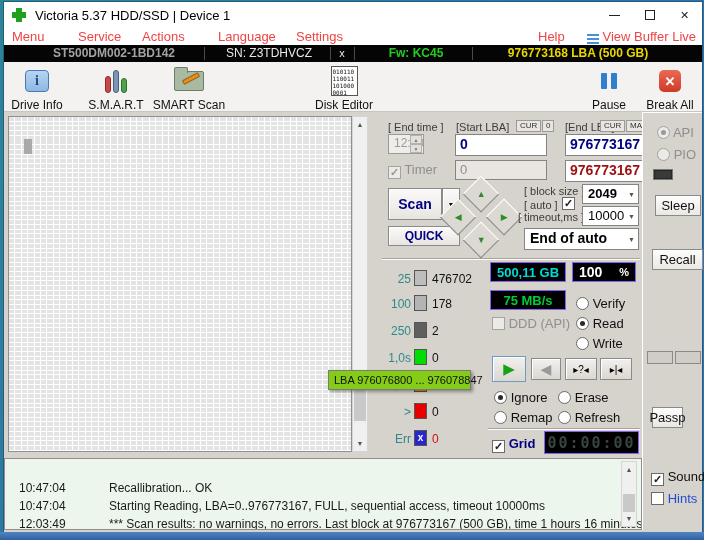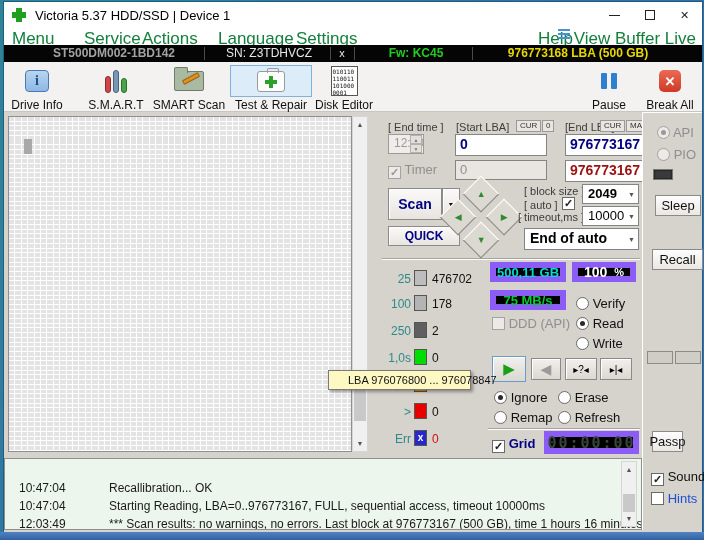--- a/index.html
+++ b/index.html
@@ -13,23 +13,23 @@
   .app-plus{position:relative;width:16px;height:16px;margin:0 8px 0 7px}
   .app-plus::before,.app-plus::after{content:"";position:absolute;background:#1fa11f}
   .app-plus::before{left:5px;top:1px;width:6px;height:14px}
   .app-plus::after{left:1px;top:5px;width:14px;height:6px}
   #title-text{font-size:13px;color:#000}
   .win-btn{width:35px;height:26px;display:flex;align-items:center;justify-content:center;color:#222;font-size:11px}
   #winbtns{margin-left:auto;display:flex}
   .min-glyph{width:11px;height:1px;background:#222}
   .max-glyph{width:10px;height:10px;border:1px solid #222}
   
-  #menubar{position:absolute;left:0;top:26px;width:100%;height:17px;background:#fff;font-size:17px;color:#15803d}
+  #menubar{position:absolute;left:0;top:26px;width:100%;height:17px;background:#fff;font-size:13px;color:#ef4444}
   .mitem{position:absolute;top:1px}
-  #vbl{position:absolute;right:6px;top:1px;display:flex;align-items:flex-start;gap:4px}
+  #vbl{position:absolute;right:6px;top:1px;display:flex;align-items:flex-end;gap:4px}
   .vbl-icon{width:12px;height:10px;display:flex;flex-direction:column;justify-content:space-between}
   .vbl-icon i{display:block;height:2px;background:#4a90d9}
   
   #deviceband{position:absolute;left:0;top:43px;width:100%;height:17px;background:#050505}
   .seg{position:absolute;top:1px;height:15px;line-height:15px;text-align:center;font-size:12px;font-weight:bold}
   .sep{position:absolute;top:2px;width:1px;height:13px;background:#4a4a4a}
   #tab-close{position:absolute;top:1px;left:330px;width:16px;height:15px;color:#e8e8e8;font-size:11px;text-align:center;line-height:15px;font-weight:normal}
   
   #toolbar{position:absolute;left:0;top:60px;width:100%;height:50px;background:#f3f2f1;border-bottom:1px solid #c9c6c2}
   .tbtn{position:absolute;top:3px;text-align:center;font-size:12px;color:#111}
@@ -79,21 +79,21 @@
   
   .leg-row{position:absolute;left:378px;width:70px;height:17px;font-size:12px}
   .leg-row .ll{position:absolute;left:0;width:29px;text-align:right;color:#2e8a8a;top:2px}
   .leg-row .sw{position:absolute;left:32px;top:0;width:13px;height:16px;border:1px solid #555}
   .leg-row .cc{position:absolute;left:50px;top:2px;color:#111;white-space:nowrap}
   .sw0{background:#bdbdbd}.sw1{background:#b4b4b4}.sw2{background:#5f5f5f}
   .sw3{background:#00dd00}.sw4{background:#ff8c00}.sw5{background:#e80000}
   .sw6{background:#2727cc;color:#fff;font-size:10px;font-weight:bold;text-align:center;line-height:14px}
   .cc.err{color:#cc1111}
   
-  .blk{position:absolute;background:#000;border:6px solid #8b5cf6;display:flex;align-items:center;justify-content:center;font-weight:bold;font-size:13px;white-space:nowrap}
+  .blk{position:absolute;background:#000;border:1px solid #8b5cf6;display:flex;align-items:center;justify-content:center;font-weight:bold;font-size:13px;white-space:nowrap}
   
   .rd{display:inline-block;width:13px;height:13px;border-radius:50%;border:1px solid #6a6a6a;background:#fff;position:relative;vertical-align:-2px}
   .rd.sel::after{content:"";position:absolute;left:3px;top:3px;width:5px;height:5px;border-radius:50%;background:#2a2a2a}
   .rd.dis{border-color:#a3a3a3;background:#eceae6}
   .rd.dis.sel::after{background:#9a9a9a}
   .cb{display:inline-flex;width:13px;height:13px;border:1px solid #6a6a6a;background:#fff;align-items:center;justify-content:center;font-size:11px;color:#222;font-weight:bold;vertical-align:-2px}
   .cb.dis{border-color:#a3a3a3;background:#eceae6;color:#9a9a9a}
   .ctl-row{position:absolute;font-size:13px;color:#111;white-space:nowrap}
   .ctl-row.dis{color:#8f8f8f}
   
@@ -107,21 +107,21 @@
   #sidebar{position:absolute;left:638px;top:110px;width:60px;height:418px;background:#d6d2cc;border-left:1px solid #fff;border-top:1px solid #fff;font-size:13px;color:#8f8f8f}
   .sbtn{position:absolute;background:linear-gradient(#fdfdfd,#ebe8e3);border:1px solid #8a8a8a;font-size:13px;color:#111;display:flex;align-items:center;justify-content:center}
   .sbtn.tiny{background:#d0cdc7;border:1px solid #8a8a8a;box-shadow:none}
   #led{position:absolute;left:10px;top:56px;width:20px;height:11px;background:#3a3a3a;border:1px solid #777;box-shadow:inset 0 0 2px #000}
   
   #log{position:absolute;left:0;top:456px;width:638px;height:72px;background:#edf6ec;border:1px solid #8f8f8f;font-size:12px;color:#1a1a1a;overflow:hidden}
   .log-row{position:absolute;left:0;width:100%;height:18px;line-height:18px;white-space:nowrap}
   .log-time{position:absolute;left:14px}
   .log-text{position:absolute;left:104px}
   
-  #tooltip{position:absolute;left:324px;top:258px;width:143px;height:20px;background:#fef9c3;border:1px solid #7a7a7a;box-shadow:2px 2px 3px rgba(0,0,0,.35);font-size:11px;color:#111;display:flex;align-items:center;padding-left:19px;z-index:40;white-space:nowrap}
+  #tooltip{position:absolute;left:324px;top:258px;width:143px;height:20px;background:#84cc16;border:1px solid #7a7a7a;box-shadow:2px 2px 3px rgba(0,0,0,.35);font-size:11px;color:#111;display:flex;align-items:center;padding-left:5px;z-index:40;white-space:nowrap}
   
   #watermark{position:absolute;right:2px;bottom:6px;z-index:60;pointer-events:none;color:rgba(255,255,255,.72)}
   #wm-text{font-size:30px;font-weight:bold;letter-spacing:1px}
   #bottomstrip{position:absolute;left:0;bottom:0;width:100%;height:8px;background:linear-gradient(#4f83c4,#33609f)}
 </style>
 </head>
 <body>
 
 <div id="canvas">
   <div id="window">
@@ -137,21 +137,21 @@
             <i class="max-glyph"></i>
           </span>
         <span class="win-btn">
             <span>✕</span>
           </span>
       </span>
     </div>
 
     <div id="menubar">
       <span class="mitem" style="left:8px">Menu</span>
-      <span class="mitem" style="left:80px">Service</span>
+      <span class="mitem" style="left:74px">Service</span>
       <span class="mitem" style="left:138px">Actions</span>
       <span class="mitem" style="left:214px">Language</span>
       <span class="mitem" style="left:292px">Settings</span>
       <span class="mitem" style="left:534px">Help</span>
       <span id="vbl">
         <span class="vbl-icon">
             <i></i>
             <i></i>
             <i></i>
           </span>
@@ -190,26 +190,20 @@
           </div>
         <span>S.M.A.R.T</span>
       </div>
       <div class="tbtn" style="left:146px;width:78px">
         <div class="ic">
             <span class="folder">
               <i class="pencil"></i>
             </span>
           </div>
         <span>SMART Scan</span>
-      </div>
-      <div class="tbtn sel" style="left:226px;width:82px">
-        <div class="ic">
-            <span class="aidkit"><i></i></span>
-          </div>
-        <span>Test &amp; Repair</span>
       </div>
       <div class="tbtn" style="left:308px;width:64px">
         <div class="ic">
             <span class="binpage">010110
 110011
 101000
 0001</span>
           </div>
         <span>Disk Editor</span>
       </div>
@@ -405,21 +399,21 @@
         <span class="rd dis sel"></span> <span>API</span>
       </span>
       <span class="ctl-row dis" style="left:14px;top:34px">
         <span class="rd dis"></span> <span>PIO</span>
       </span>
       <span id="led"></span>
       <span class="sbtn" style="left:12px;top:82px;width:46px;height:21px">Sleep</span>
       <span class="sbtn" style="left:9px;top:136px;width:51px;height:21px">Recall</span>
       <span class="sbtn tiny" style="left:4px;top:238px;width:26px;height:13px"></span>
       <span class="sbtn tiny" style="left:32px;top:238px;width:26px;height:13px"></span>
-      <span class="sbtn" style="left:9px;top:318px;width:31px;height:21px">Passp</span>
+      <span class="sbtn" style="left:9px;top:294px;width:31px;height:21px">Passp</span>
       <span class="ctl-row" style="left:8px;top:356px;color:#111">
         <span class="cb">✓</span>
         <span>Sound</span>
       </span>
       <span class="ctl-row" style="left:8px;top:378px;color:#1d4ed8">
         <span class="cb"></span>
         <span>Hints</span>
       </span>
     </div>
 

